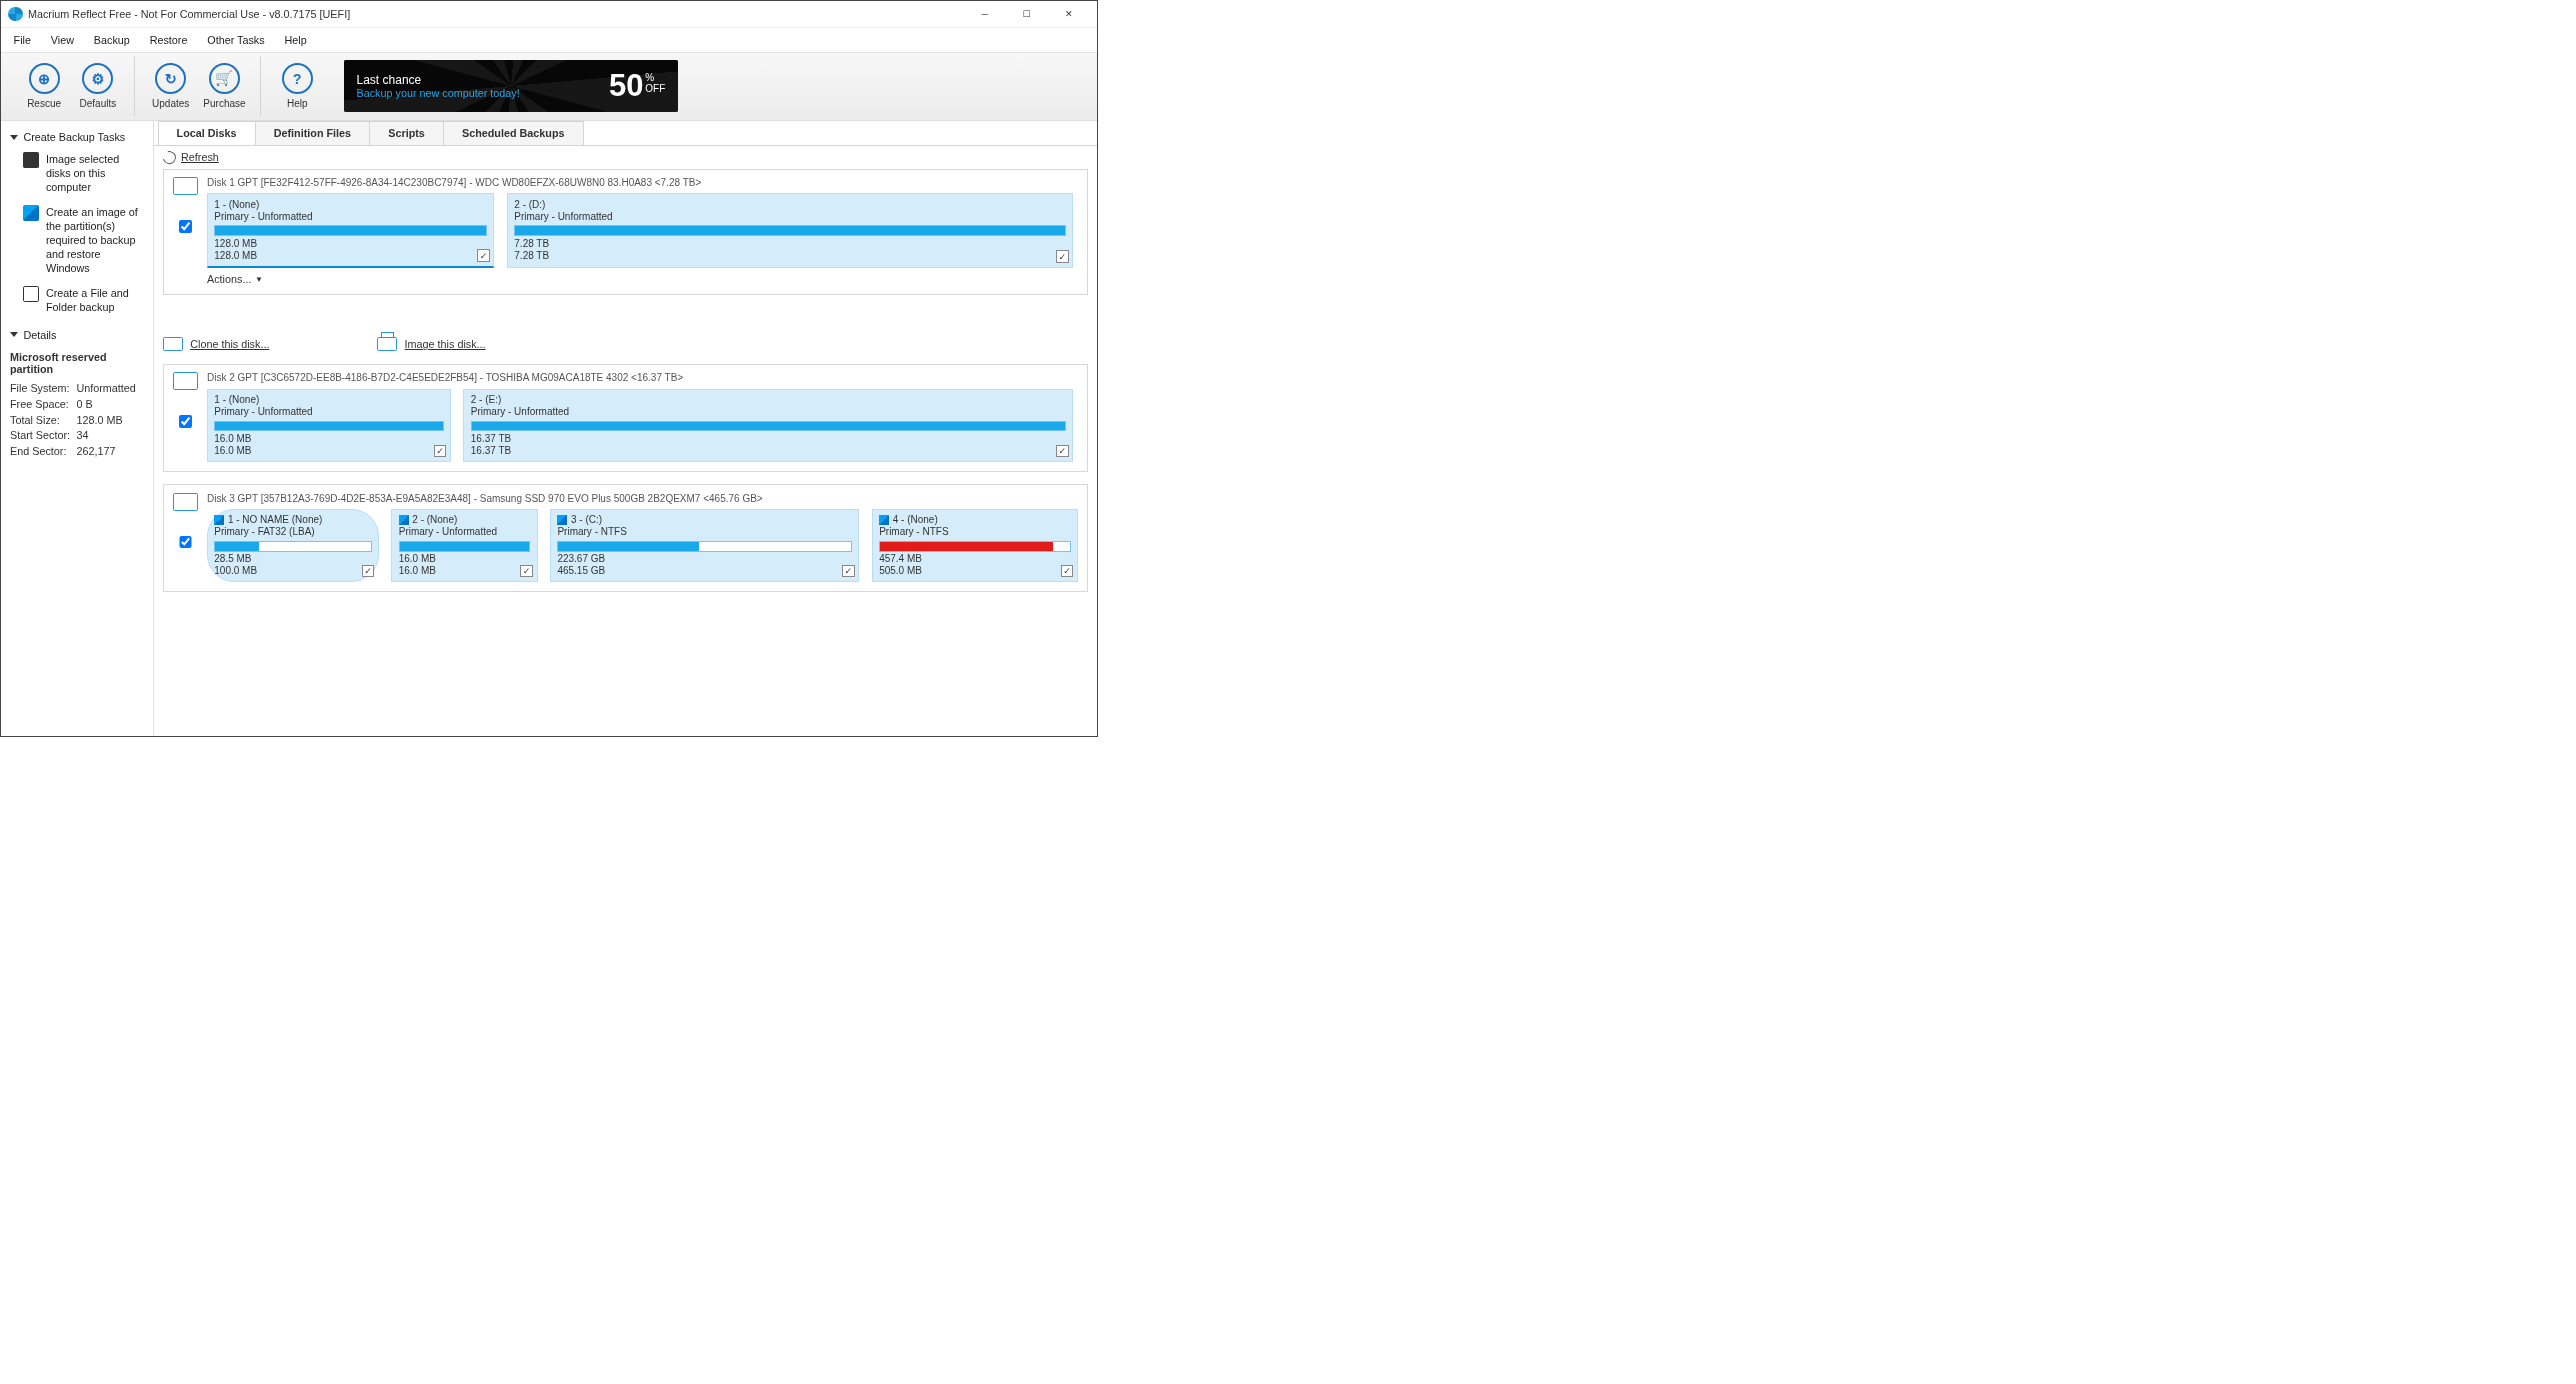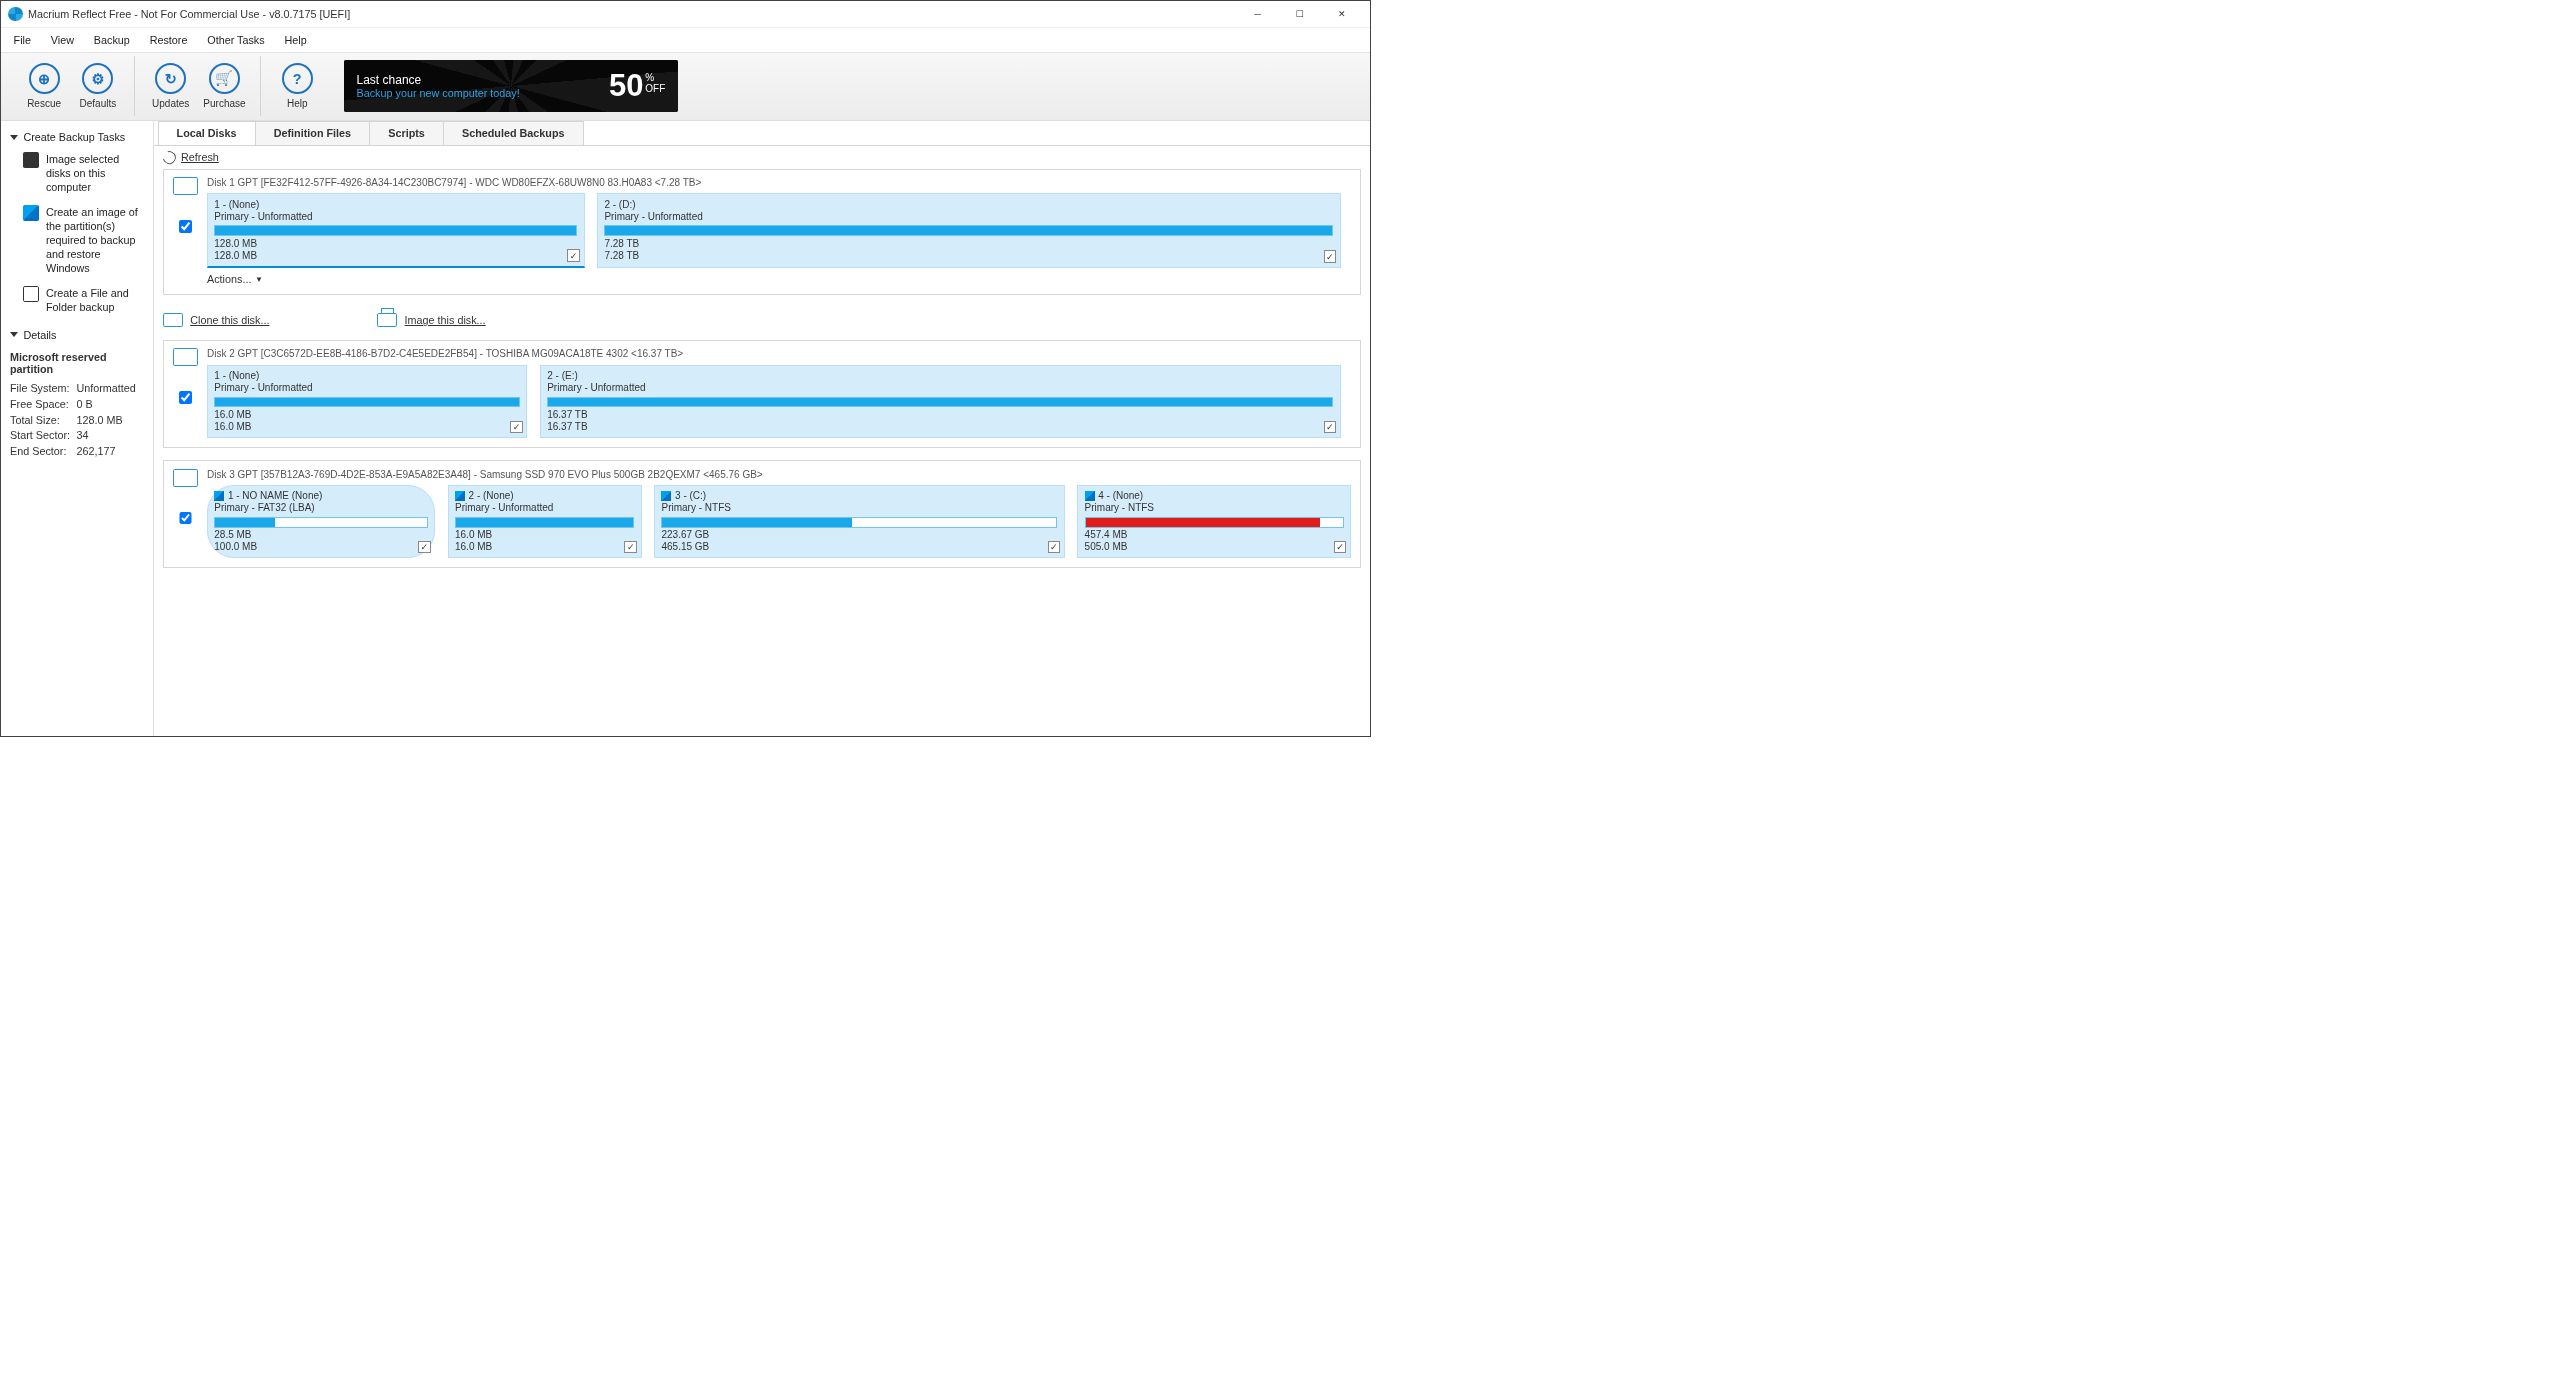--- a/index.html
+++ b/index.html
@@ -1,17 +1,17 @@
 <!DOCTYPE html>
 <html style="font-size:14.4px"><head>
 <meta charset="utf-8">
 <style>
 * { box-sizing: border-box; margin: 0; padding: 0; font-family: "Segoe UI", Tahoma, sans-serif; }
 body { background: #fff; font-size: 10.8px; color: #333; overflow: hidden; }
-.window { width: 1371px; height: 737px; border: 0.9px solid #444; background:#1d4ed8; display:flex; flex-direction:column; }
+.window { width: 1098px; height: 737px; border: 0.9px solid #444; background:#1d4ed8; display:flex; flex-direction:column; }
 .titlebar { height: 27px; display:flex; align-items:center; padding: 0 7.2px; background:#fff; border-bottom:0.9px solid #eee; }
 .titlebar .title { font-size:10.8px; color:#333; flex:1; }
 .titlebar .win-controls { display:flex; gap:0; }
 .titlebar .win-controls div { width:42px; height:27px; display:flex; align-items:center; justify-content:center; font-family:"Segoe UI Symbol"; font-size:9px; color:#333; }
 .app-icon { width:14.4px; height:14.4px; margin-right:5.4px; border-radius:50%; background: conic-gradient(#0e88c9 0 90deg, #2aa8e0 90deg 180deg, #0e88c9 180deg 270deg, #2aa8e0 270deg 360deg); }
 .menubar { height:23.5px; display:flex; align-items:center; padding: 0 3.6px; background:#fff; gap:1.8px;}
 .menubar .mi { padding: 3.6px 9px; font-size:10.8px; color:#222; }
 .toolbar { height:69px; display:flex; align-items:center; background: linear-gradient(#f7f7f7,#ececec); border-top:0.9px solid #e4e4e4; border-bottom:0.9px solid #ddd; padding:3.6px 7.2px; gap:0;}
 .toolbar-group { display:flex; align-items:center; gap:10.8px; padding: 0 14.4px; border-right:0.9px solid #d4d4d4; height:100%;}
 .tb-btn { display:flex; flex-direction:column; align-items:center; justify-content:center; gap:3.6px; min-width:43px;}
@@ -58,21 +58,21 @@
 .partition.sel{border-bottom:2.7px solid #0a89d6;}
 .pname{display:flex;align-items:center;gap:3.6px;}
 .winico{width:10px;height:10px;background:linear-gradient(135deg,#00a1f1 0 50%,#0072c6 50%);display:inline-block;}
 .ptype{margin:0.9px 0 1.8px 0;}
 .pbar{height:10.8px;background:#fff;border:0.9px solid #73c5ef;margin:1.8px 0;position:relative;}
 .pbar .fill{height:100%;background:#19a9ea;}
 .pbar .fill.red{background:#e21b1b;}
 .psize{line-height:1.2;}
 .pchk{position:absolute;bottom:3.6px;right:3.6px;width:12.6px;height:12.6px;border:0.9px solid #888;background:#fff;display:flex;align-items:center;justify-content:center;font-size:9px;}
 .actions-row{padding:5.4px 0 0 34px;font-size:10.8px;color:#333;display:flex;align-items:center;gap:3.6px;}
-.disk-links{display:flex;gap:108px;padding:5.4px 0 0 0;align-items:center;}
+.disk-links{display:flex;gap:108px;padding:5.4px 0 0 0;align-items:center;margin-top:24px;}
 .dlink{display:flex;align-items:center;gap:7.2px;font-size:10.8px;color:#333;}
 .dlink a{color:#333;text-decoration:underline;}
 .dlink .dicon{width:20px;height:14.4px;border:1.8px solid #2796d6;border-radius:1.8px;position:relative;}
 .dlink .dicon.img::before{content:"";position:absolute;left:2.7px;right:2.7px;top:-6.3px;height:4.5px;border:1.8px solid #2796d6;border-bottom:none;}
 input[type=checkbox]{width:12.6px;height:12.6px;}
 </style>
 </head>
 <body>
 
 <div class="window">

